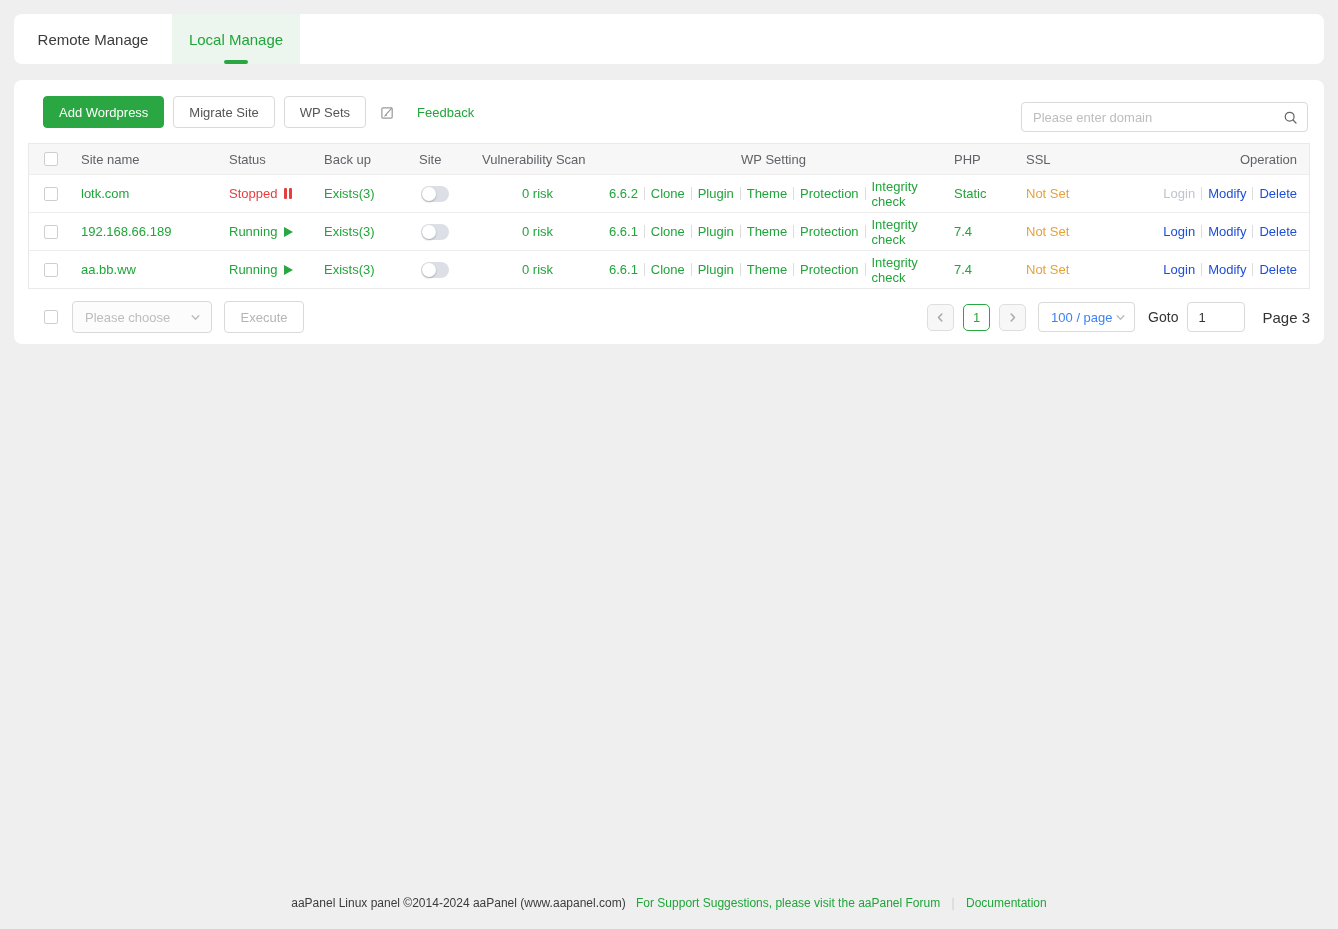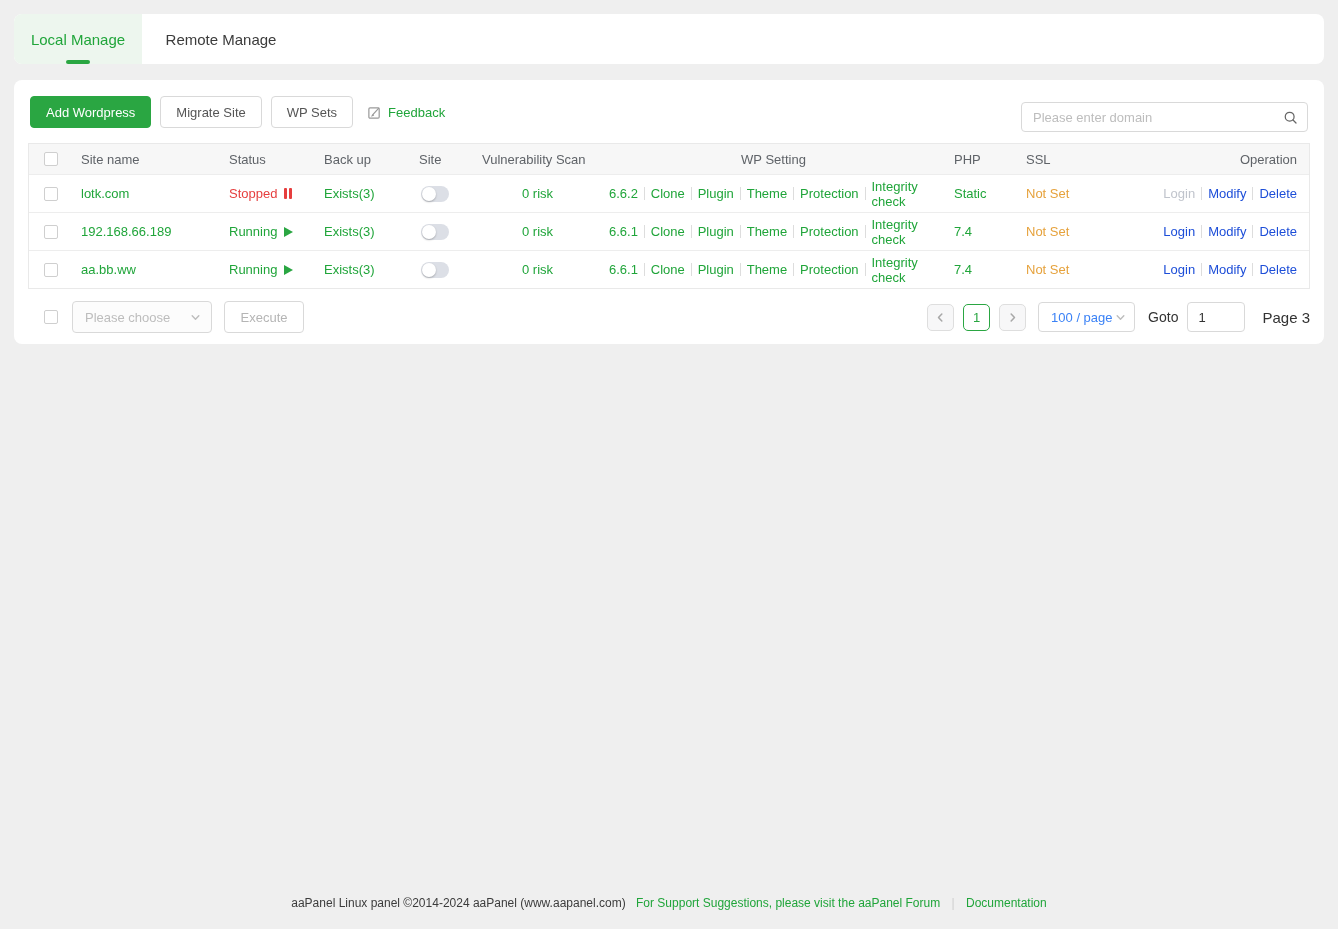--- a/index.html
+++ b/index.html
@@ -22,30 +22,30 @@
   .tab.remote{width:158px;}
   .tab.local .underline{
     position:absolute;bottom:0;left:50%;transform:translateX(-50%);
     width:24px;height:4px;background:#2aa642;border-radius:2px;
   }
   
   .panel{
     position:absolute;top:80px;left:14px;width:1310px;height:264px;
     background:#fff;border-radius:8px;
   }
-  .toolbar{display:flex;align-items:center;padding:16px 16px 0;position:relative;}
+  .toolbar{display:flex;align-items:center;padding:16px 29px 0;position:relative;}
   .btn{
     height:32px;display:inline-flex;align-items:center;justify-content:center;
     border-radius:4px;font-size:13px;cursor:pointer;box-sizing:border-box;
     padding:0 15px;border:1px solid transparent;
   }
   .btn-primary{background:#2aa642;color:#fff;border-color:#2aa642;}
   .btn-plain{background:#fff;color:#555;border-color:#d9d9d9;margin-left:9px;}
   .feedback{display:flex;align-items:center;margin-left:14px;cursor:pointer;}
-  .feedback .txt{color:#20a53a;font-size:13px;margin-left:6px;}
+  .feedback .txt{color:#20a53a;font-size:13px;margin-left:22px;}
   .searchbox{
     position:absolute;right:16px;top:22px;width:287px;height:30px;
     border:1px solid #d9d9d9;border-radius:4px;background:#fff;
     display:flex;align-items:center;box-sizing:border-box;
   }
   .searchbox input{
     flex:1;border:none;outline:none;font-size:13px;color:#333;
     padding:0 6px 0 11px;background:transparent;
     font-family:"Liberation Sans","DejaVu Sans",sans-serif;
   }
@@ -122,26 +122,26 @@
     font-size:12px;color:#3c3c3c;
   }
   .footer .flink{color:#20a53a;cursor:pointer;}
   .footer .fsep{color:#d0d0d0;margin:0 8px;}
   .footer .copy{margin-right:7px;}
 </style>
 </head>
 <body>
 
 <div class="tabbar">
+  <div class="tab remote">
+    <span>Remote Manage</span>
+  </div>
   <div class="tab local">
     <span>Local Manage</span>
     <span class="underline"></span>
-  </div>
-  <div class="tab remote">
-    <span>Remote Manage</span>
   </div>
 </div>
 
 <div class="panel">
 
   <div class="toolbar">
     <div class="btn btn-primary">Add Wordpress</div>
     <div class="btn btn-plain">Migrate Site</div>
     <div class="btn btn-plain">WP Sets</div>
     <div class="feedback">

